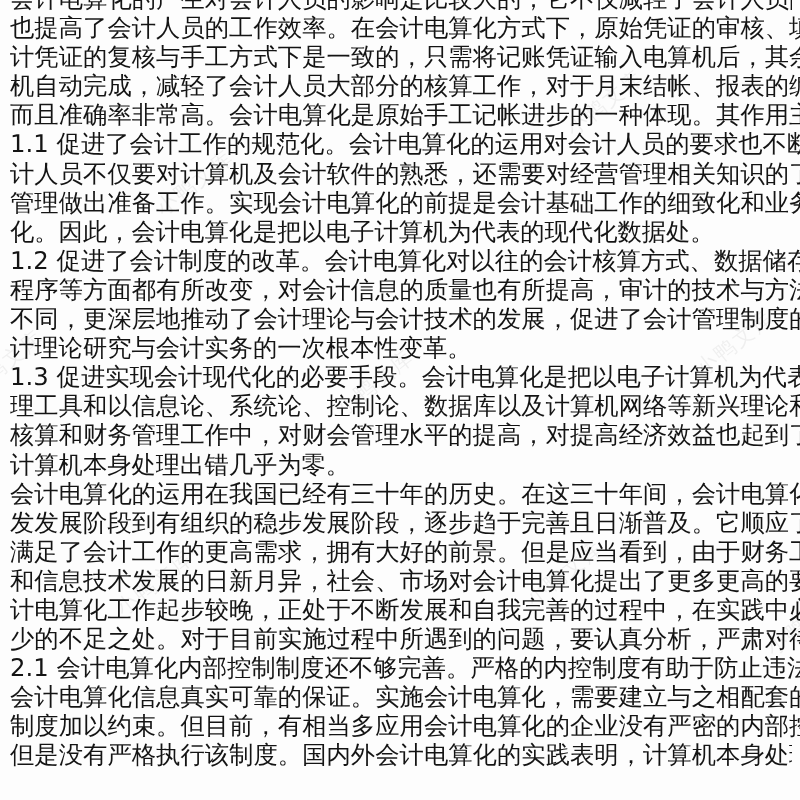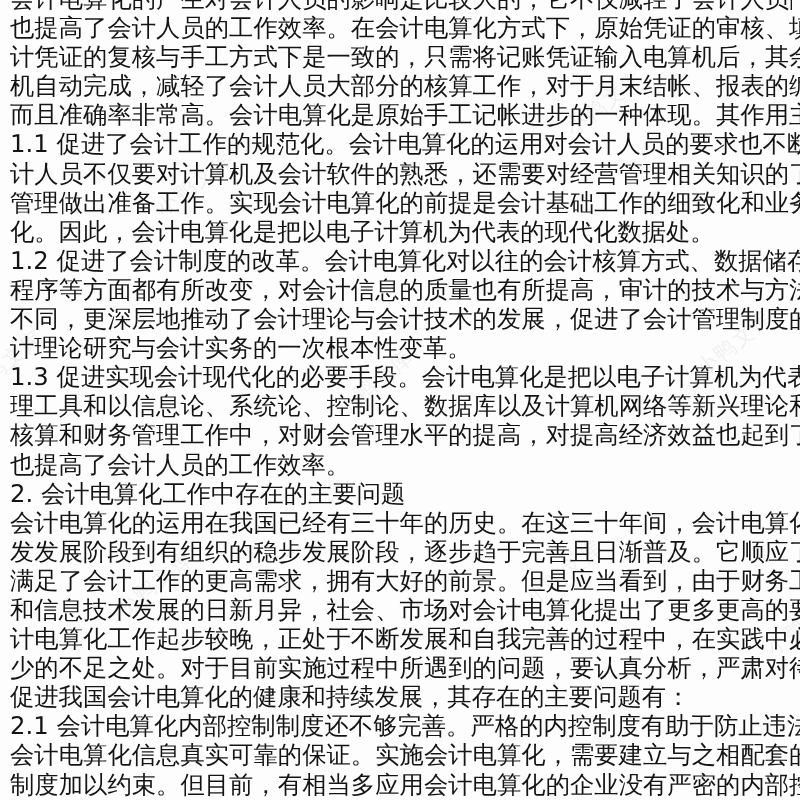--- a/index.html
+++ b/index.html
@@ -104,28 +104,26 @@
     <div class="line just">计人员不仅要对计算机及会计软件的熟悉，还需要对经营管理相关知识的了解，为参与企业</div>
     <div class="line just">管理做出准备工作。实现会计电算化的前提是会计基础工作的细致化和业务处理程序的规范</div>
     <div class="line">化。因此，会计电算化是把以电子计算机为代表的现代化数据处。</div>
     <div class="line just">1.2 促进了会计制度的改革。会计电算化对以往的会计核算方式、数据储存形式、数据处理</div>
     <div class="line just">程序等方面都有所改变，对会计信息的质量也有所提高，审计的技术与方法也与以往的有所</div>
     <div class="line just">不同，更深层地推动了会计理论与会计技术的发展，促进了会计管理制度的改革，是整个会</div>
     <div class="line">计理论研究与会计实务的一次根本性变革。</div>
     <div class="line just">1.3 促进实现会计现代化的必要手段。会计电算化是把以电子计算机为代表的现代化数据处</div>
     <div class="line just">理工具和以信息论、系统论、控制论、数据库以及计算机网络等新兴理论和技术应用于会计</div>
     <div class="line just">核算和财务管理工作中，对财会管理水平的提高，对提高经济效益也起到了一定的作用，进</div>
-    <div class="line">也提高了会计人员的工作效率。</div>
-    <div class="line">2. 会计电算化工作中存在的主要问题</div>
+    <div class="line">计算机本身处理出错几乎为零。</div>
     <div class="line just">会计电算化的运用在我国已经有三十年的历史。在这三十年间，会计电算化工作从缓慢的自</div>
     <div class="line just">发发展阶段到有组织的稳步发展阶段，逐步趋于完善且日渐普及。它顺应了时代发展的要求，</div>
     <div class="line just">满足了会计工作的更高需求，拥有大好的前景。但是应当看到，由于财务工作本身的特殊性</div>
     <div class="line just">和信息技术发展的日新月异，社会、市场对会计电算化提出了更多更高的要求。其次我国会</div>
     <div class="line just">计电算化工作起步较晚，正处于不断发展和自我完善的过程中，在实践中必然存在着或多或</div>
     <div class="line just">少的不足之处。对于目前实施过程中所遇到的问题，要认真分析，严肃对待，这也将进一步</div>
-    <div class="line">促进我国会计电算化的健康和持续发展，其存在的主要问题有：</div>
     <div class="line just">2.1 会计电算化内部控制制度还不够完善。严格的内控制度有助于防止违法行为的发生，是</div>
     <div class="line just">会计电算化信息真实可靠的保证。实施会计电算化，需要建立与之相配套的一系列内部控制</div>
     <div class="line just">制度加以约束。但目前，有相当多应用会计电算化的企业没有严密的内部控制制度或者设有</div>
     <div class="line clip-bot just">但是没有严格执行该制度。国内外会计电算化的实践表明，计算机本身处理出错几乎为零，</div>
   </div>
 
 </div>
 
 </body></html>

